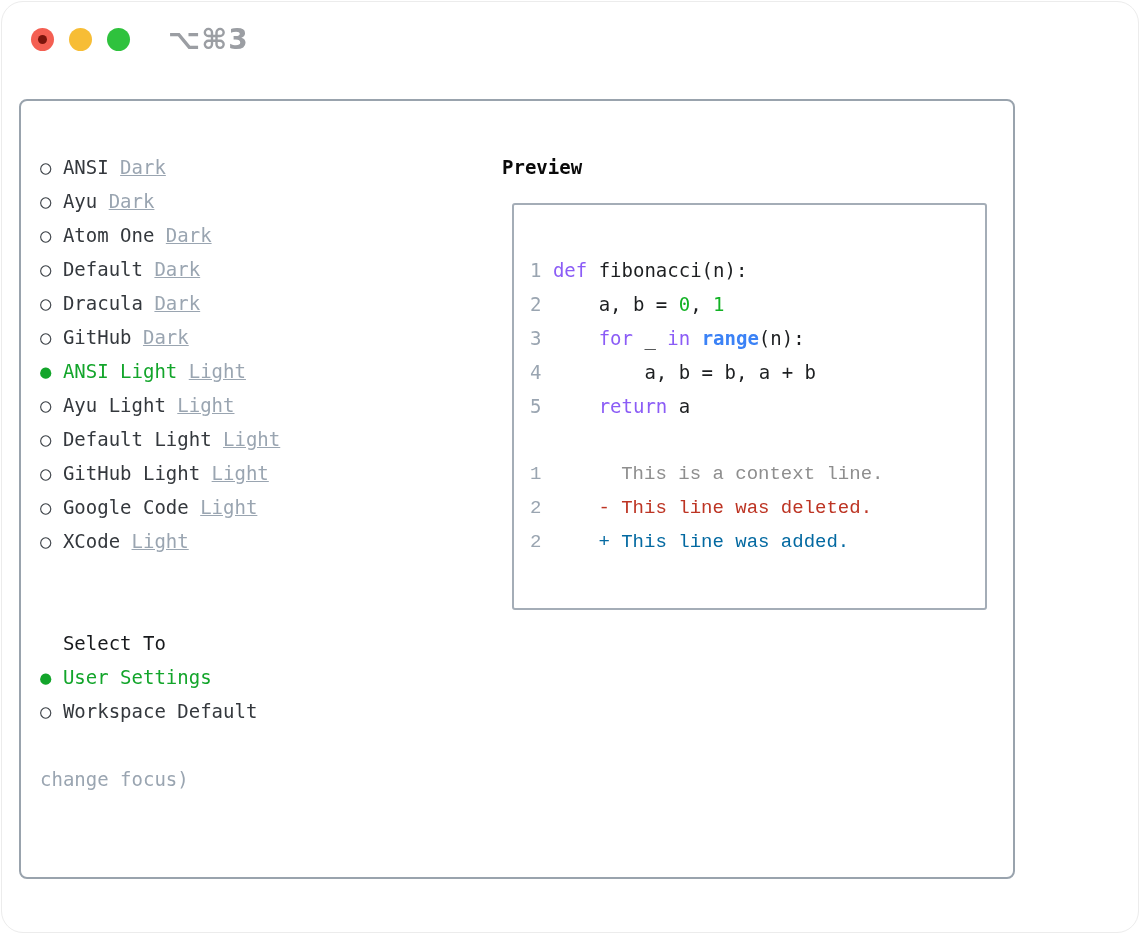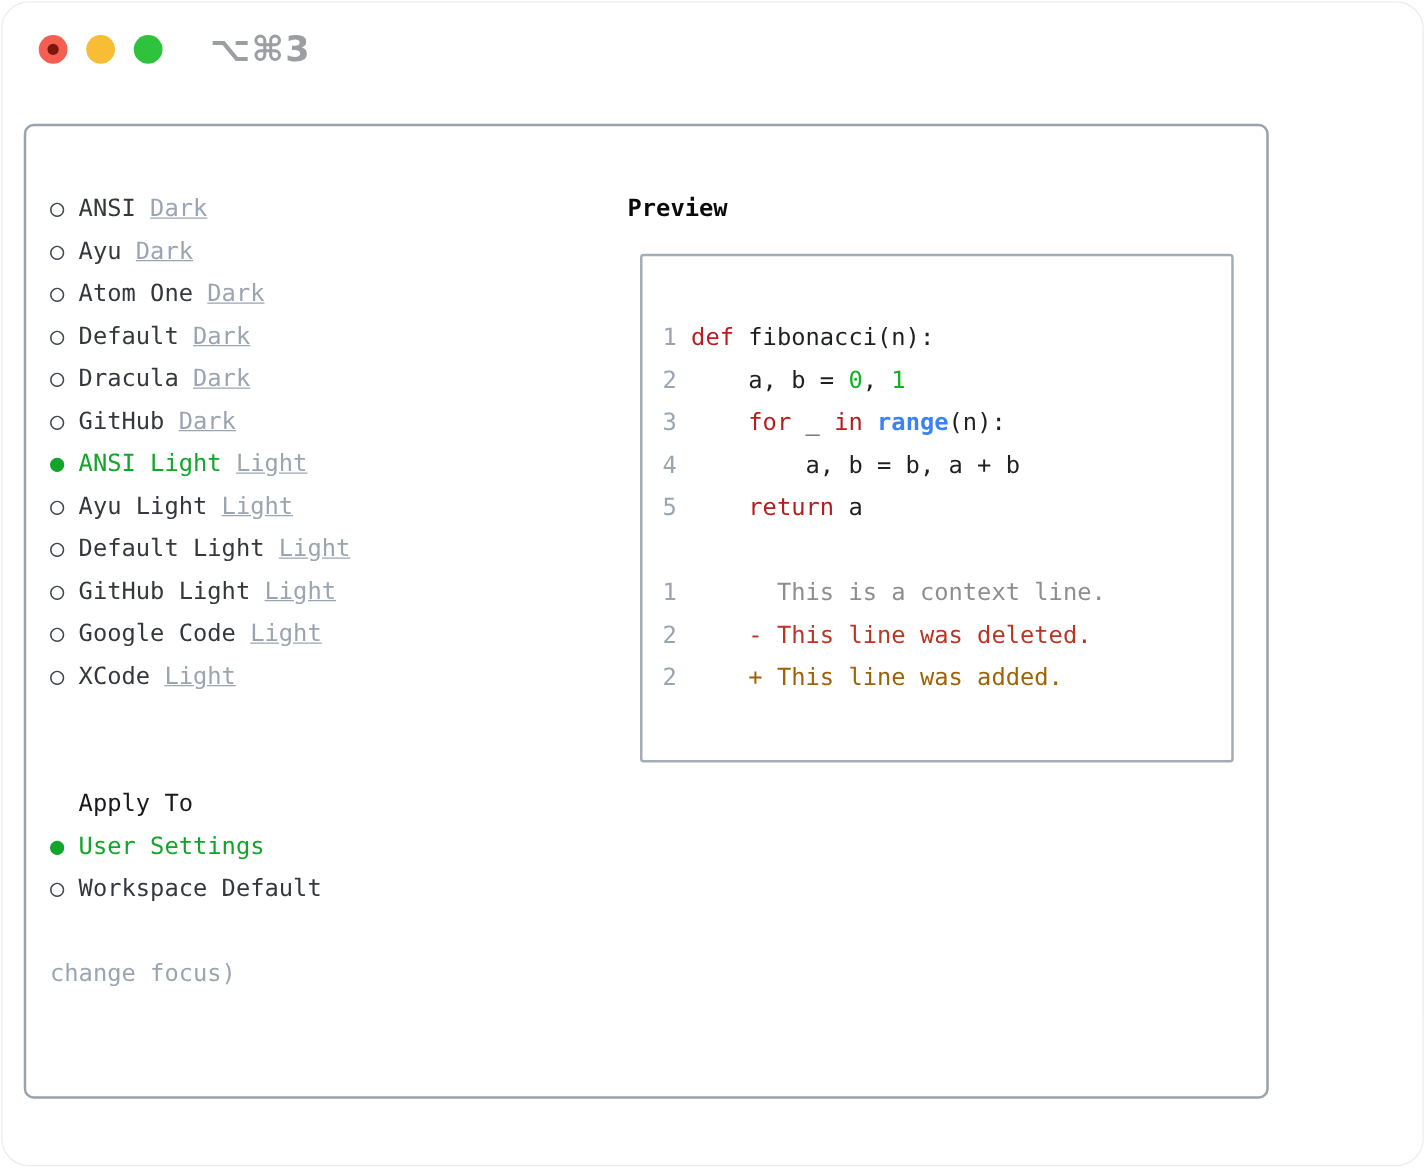--- a/index.html
+++ b/index.html
@@ -47,30 +47,30 @@
   .apply-header{ padding-left:2ch; color:#17191c; }
   .hint        { color:#9aa5b1; }
 
   
   .preview-header { position:absolute; left:481px; top:49px; font-weight:bold; color:#0a0a0a; }
   .preview-box {
     position:absolute; left:491px; top:102px; width:475px; height:407px;
     border:2px solid #a4adb7; border-radius:3px; background:#fff;
   }
   .code-block { position:absolute; left:16px; top:48px; }
-  .diff-block { position:absolute; left:16px; top:252px; }
+  .diff-block { position:absolute; left:16px; top:252px;font-family:Liberation Mono, monospace; }
 
   .tk-ln  { color:#9aa5b1; }
   .tk-pl  { color:#1d1f21; }
-  .tk-kw  { color:#b91c1c; }
+  .tk-kw  { color:#8b5cf6; }
   .tk-fn  { color:#3b82f6;font-weight:bold; }
   .tk-lit { color:#12b224; }
   .tk-ctx { color:#8e8e8e; }
   .tk-del { color:#bd3423; }
-  .tk-add { color:#a16207; }
+  .tk-add { color:#0369a1; }
 </style>
 </head>
 <body>
 
 <div class="window">
 
   <div class="light red">
     <span class="dot"></span>
   </div>
   <div class="light yellow"></div>
@@ -90,21 +90,21 @@
           <div class="row item selected"><span class="bullet">● </span><span class="nm">ANSI Light </span><span class="variant">Light</span></div>
           <div class="row item"><span class="bullet">○ </span><span class="nm">Ayu Light </span><span class="variant">Light</span></div>
           <div class="row item"><span class="bullet">○ </span><span class="nm">Default Light </span><span class="variant">Light</span></div>
           <div class="row item"><span class="bullet">○ </span><span class="nm">GitHub Light </span><span class="variant">Light</span></div>
           <div class="row item"><span class="bullet">○ </span><span class="nm">Google Code </span><span class="variant">Light</span></div>
           <div class="row item"><span class="bullet">○ </span><span class="nm">XCode </span><span class="variant">Light</span></div>
         </div>
     </div>
 
     <div class="apply-block">
-      <div class="row apply-header">Apply To</div>
+      <div class="row apply-header">Select To</div>
       <div id="apply-options">
           <div class="row item selected"><span class="bullet">● </span><span class="nm">User Settings</span></div>
           <div class="row item"><span class="bullet">○ </span><span class="nm">Workspace Default</span></div>
         </div>
     </div>
 
     <div class="hint-block" id="hint-block">
         <div class="row hint">change focus)</div>
       </div>
 

